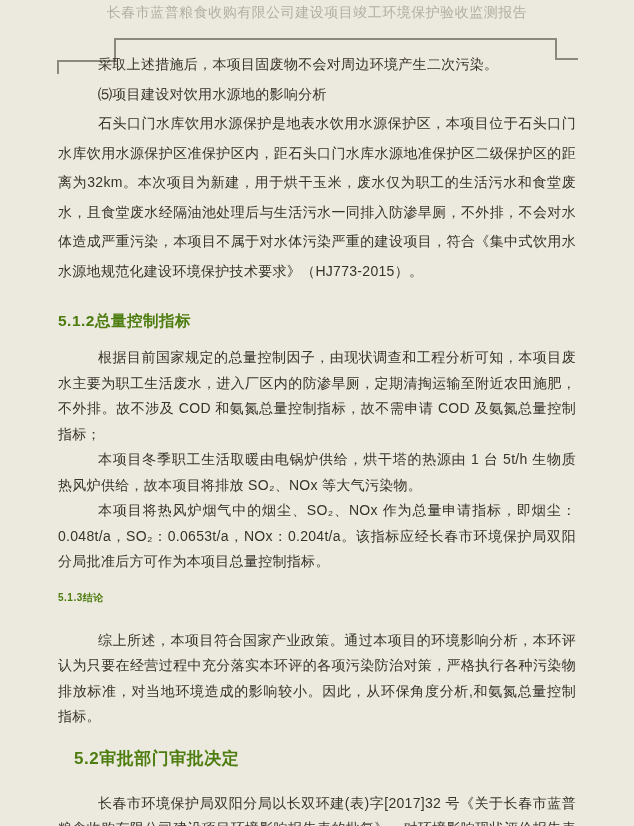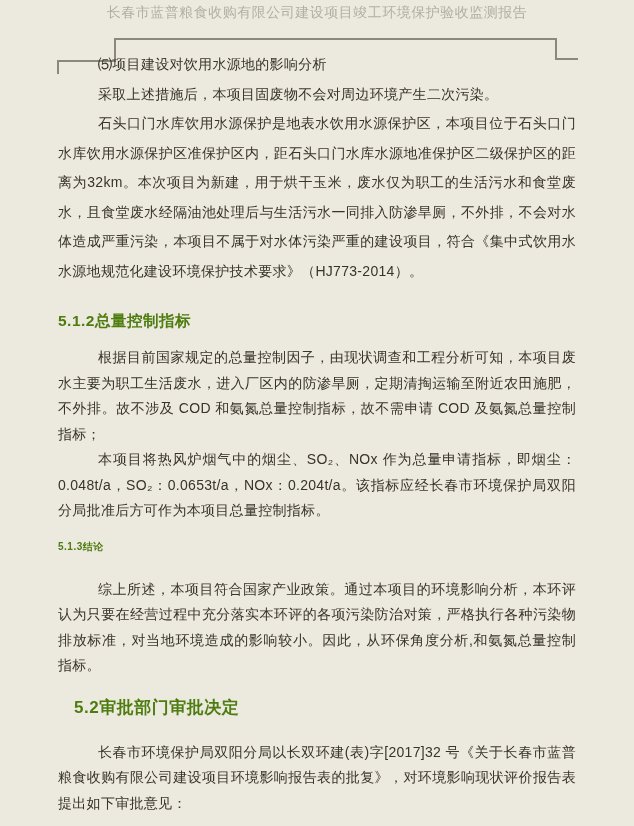--- a/index.html
+++ b/index.html
@@ -64,30 +64,31 @@
 
   <div class="rule rule-top"></div>
   <div class="rule rule-left-vert"></div>
   <div class="rule rule-left-horiz"></div>
   <div class="rule rule-left-stub"></div>
   <div class="rule rule-right-vert"></div>
   <div class="rule rule-right-horiz"></div>
 
   <div class="content">
 
+    <p>采取上述措施后，本项目固废物不会对周边环境产生二次污染。</p>
+
     <p>⑸项目建设对饮用水源地的影响分析</p>
 
-    <p>采取上述措施后，本项目固废物不会对周边环境产生二次污染。</p>
-
-    <p>石头口门水库饮用水源保护是地表水饮用水源保护区，本项目位于石头口门水库饮用水源保护区准保护区内，距石头口门水库水源地准保护区二级保护区的距离为32km。本次项目为新建，用于烘干玉米，废水仅为职工的生活污水和食堂废水，且食堂废水经隔油池处理后与生活污水一同排入防渗旱厕，不外排，不会对水体造成严重污染，本项目不属于对水体污染严重的建设项目，符合《集中式饮用水水源地规范化建设环境保护技术要求》（HJ773-2014）。</p>
+    <p>石头口门水库饮用水源保护是地表水饮用水源保护区，本项目位于石头口门水库饮用水源保护区准保护区内，距石头口门水库水源地准保护区二级保护区的距离为32km。本次项目为新建，用于烘干玉米，废水仅为职工的生活污水和食堂废水，且食堂废水经隔油池处理后与生活污水一同排入防渗旱厕，不外排，不会对水体造成严重污染，本项目不属于对水体污染严重的建设项目，符合《集中式饮用水水源地规范化建设环境保护技术要求》（HJ773-2015）。</p>
 
     <h2 class="h-512">5.1.2总量控制指标</h2>
 
     <p class="tight">根据目前国家规定的总量控制因子，由现状调查和工程分析可知，本项目废水主要为职工生活废水，进入厂区内的防渗旱厕，定期清掏运输至附近农田施肥，不外排。故不涉及 COD 和氨氮总量控制指标，故不需申请 COD 及氨氮总量控制指标；</p>
 
+    <p class="tight">本项目冬季职工生活取暖由电锅炉供给，烘干塔的热源由 1 台 5t/h 生物质热风炉供给，故本项目将排放 SO₂、NOx 等大气污染物。</p>
 
     <p class="tight">本项目将热风炉烟气中的烟尘、SO₂、NOx 作为总量申请指标，即烟尘：0.048t/a，SO₂：0.0653t/a，NOx：0.204t/a。该指标应经长春市环境保护局双阳分局批准后方可作为本项目总量控制指标。</p>
 
     <h2 class="h-513">5.1.3结论</h2>
 
     <p class="tight">综上所述，本项目符合国家产业政策。通过本项目的环境影响分析，本环评认为只要在经营过程中充分落实本环评的各项污染防治对策，严格执行各种污染物排放标准，对当地环境造成的影响较小。因此，从环保角度分析,和氨氮总量控制指标。</p>
 
     <h2 class="h-52">5.2审批部门审批决定</h2>
 
     <p class="tight">长春市环境保护局双阳分局以长双环建(表)字[2017]32 号《关于长春市蓝普粮食收购有限公司建设项目环境影响报告表的批复》，对环境影响现状评价报告表提出如下审批意见：</p>

